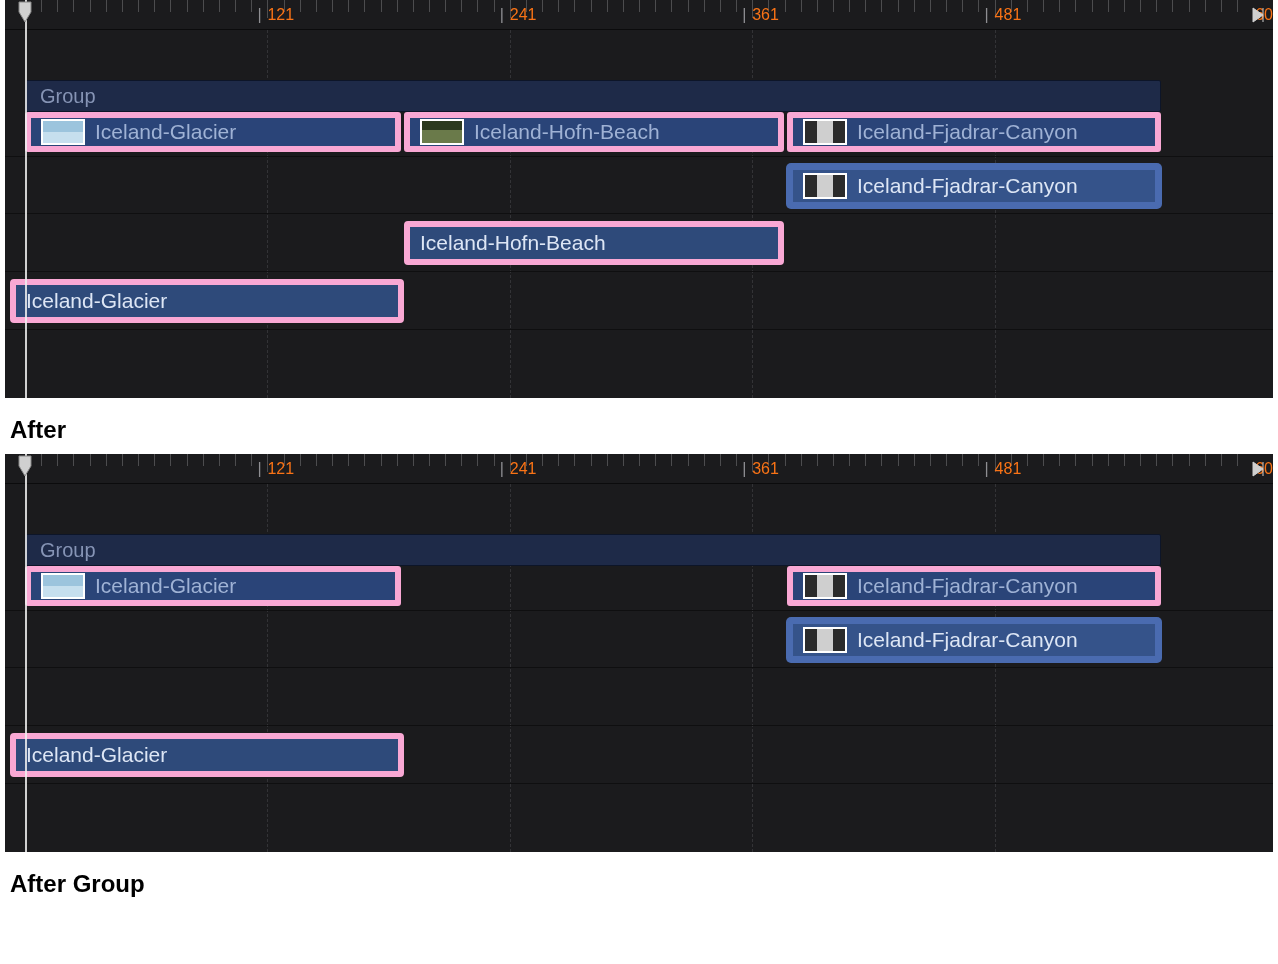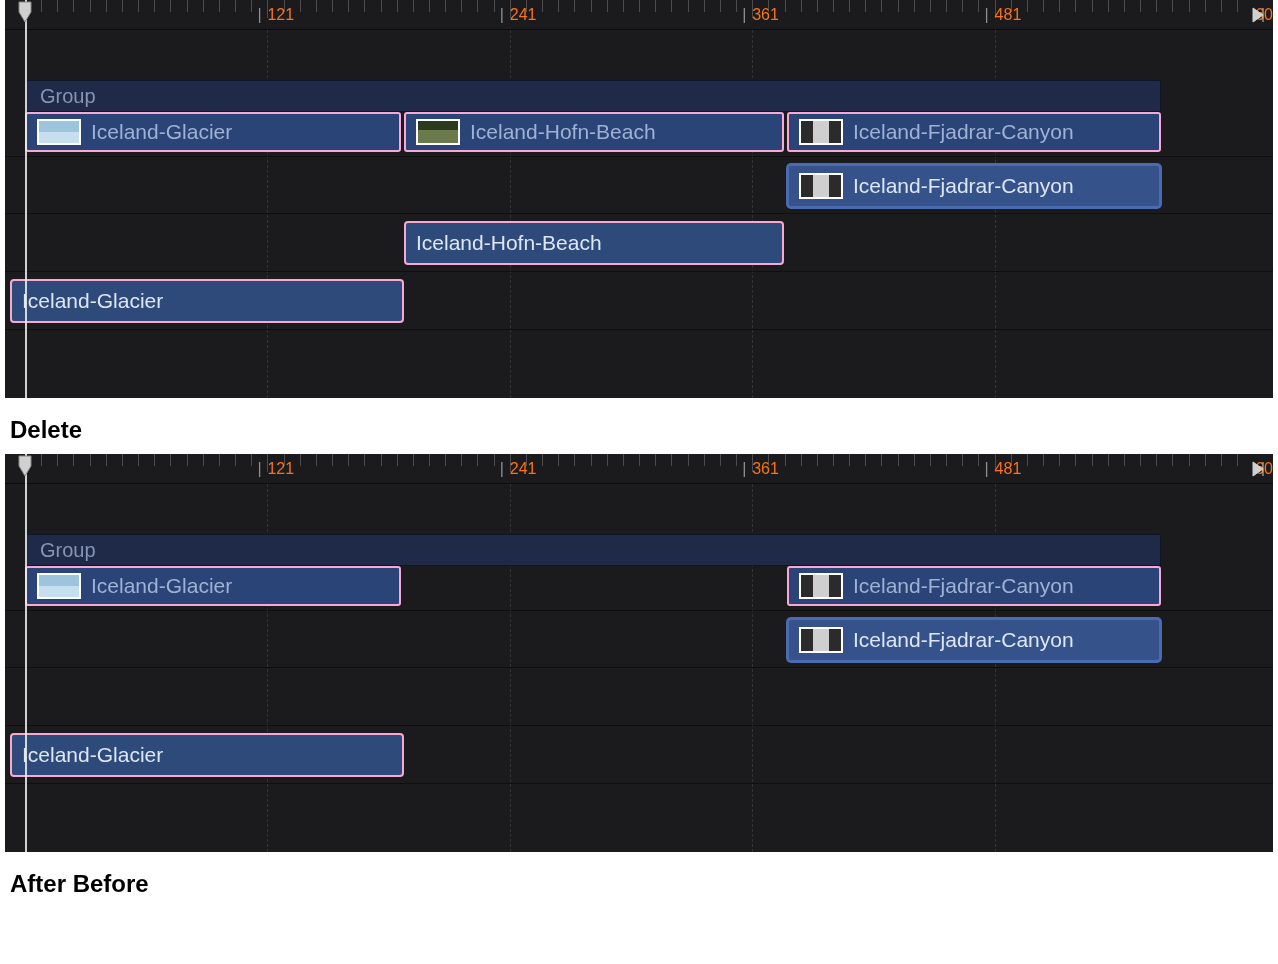--- a/index.html
+++ b/index.html
@@ -20,21 +20,21 @@
   .playhead { position: absolute; left: 20px; top: 0; bottom: 0; width: 2px; background: rgba(240,240,240,0.85); z-index: 40; }
 
   .gridlines { position: absolute; top: 30px; bottom: 0; left: 0; right: 0; pointer-events:none; }
   .gridlines .gline { position: absolute; top: 0; bottom: 0; border-left: 1px dashed #333336; }
 
   .tracks { position: absolute; top: 30px; left: 0; right: 0; }
   .track-row { height: 58px; border-bottom: 1px solid #0f0f10; position: relative; }
 
   .group-header { position: absolute; top: 0; height: 32px; background: #1e2a48; color: #8694b5; font-size: 20px; padding-left: 14px; display:flex; align-items:center; border: 1px solid #0d1528; border-radius: 2px; }
 
-  .clip { position: absolute; height: 44px; top: 7px; background: #2e4a7a; border: 2px solid #f9a8d4; border-radius: 4px; display: flex; align-items: center; color: #dde6f5; font-size: 21px; padding: 0 10px; overflow: hidden; }
+  .clip { position: absolute; height: 44px; top: 7px; background: #2e4a7a; border: 6px solid #f9a8d4; border-radius: 4px; display: flex; align-items: center; color: #dde6f5; font-size: 21px; padding: 0 10px; overflow: hidden; }
   .clip.sel { background: #35538a; border-color: #4a6bb0; box-shadow: 0 0 0 1px #4a6bb0; }
   .clip.headerclip { height: 40px; top: 0; background: #2a4478; color: #9fb2d5; border-radius: 3px; }
   .thumb { width: 44px; height: 26px; border: 2px solid #fff; margin-right: 10px; flex-shrink:0; }
 
   .spacer-row { height: 50px; position: relative; }
 
   .caption { font-weight: 700; font-size: 24px; color: #000; margin: 18px 10px 10px 10px; }
 </style>
 </head>
 <body>
@@ -182,21 +182,21 @@
         </div>
       </div>
     <div class="track-row" id="bf-row2">
         <div class="clip" style="left: 5px; width: 394px;">
           <span>Iceland-Glacier</span>
         </div>
       </div>
   </div>
 </div>
 
-<div class="caption">Delete</div>
+<div class="caption">After</div>
 
 <div class="timeline-panel">
   <div class="ruler" id="ruler-after">
       <div class="tick" style="left: 20px;"></div>
       <div class="tick" style="left: 36.16px;"></div>
       <div class="tick" style="left: 52.32px;"></div>
       <div class="tick" style="left: 68.48px;"></div>
       <div class="tick" style="left: 84.64px;"></div>
       <div class="tick" style="left: 100.8px;"></div>
       <div class="tick" style="left: 116.96px;"></div>
@@ -326,13 +326,13 @@
       </div>
     <div class="track-row" id="af-row1"></div>
     <div class="track-row" id="af-row2">
         <div class="clip" style="left: 5px; width: 394px;">
           <span>Iceland-Glacier</span>
         </div>
       </div>
   </div>
 </div>
 
-<div class="caption">After Before</div>
+<div class="caption">After Group</div>
 
 </body></html>

